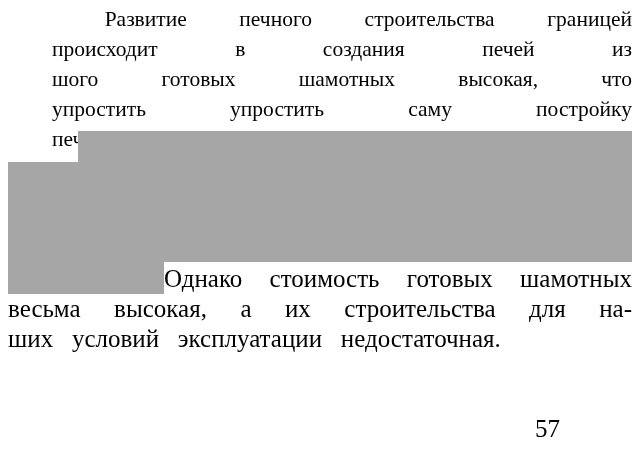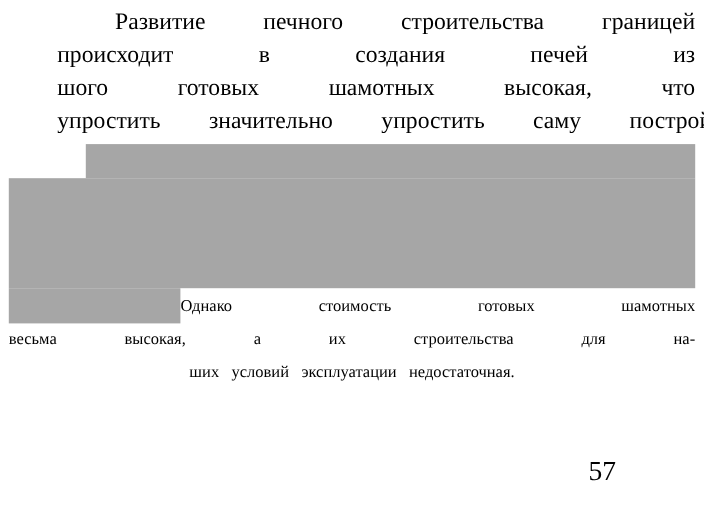--- a/index.html
+++ b/index.html
@@ -37,21 +37,20 @@
   }
   
   .line {
     display: flex;
     justify-content: space-between;
     white-space: nowrap;
   }
   .line.natural {
     display: block;
     justify-content: flex-start;
-    text-align: center;
   }
   .line .w {
     white-space: pre;
   }
   .indent {
     display: inline-block;
     width: 44px;
   }
   
   .redaction {
@@ -74,21 +73,21 @@
     left: 8px;
     top: 262px;
     width: 156px;
     height: 32px;
   }
   .para2 {
     position: absolute;
     left: 8px;
     top: 264px;
     width: 624px;
-    font-size: 15px;
+    font-size: 25px;
     line-height: 30px;
   }
   .para2 .line:first-child {
     padding-left: 156px;
   }
   .page-number {
     position: absolute;
     right: 16px;
     top: 414px;
     font-size: 25px;
@@ -120,21 +119,20 @@
       </span>
       <span class="line">
         <span class="w">шого</span>
         <span class="w">готовых</span>
         <span class="w">шамотных</span>
         <span class="w">высокая,</span>
         <span class="w">что</span>
       </span>
       <span class="line">
         <span class="w">упростить</span>
-        <span class="w">значительно</span>
         <span class="w">упростить</span>
         <span class="w">саму</span>
         <span class="w">постройку</span>
       </span>
       <span class="line natural">
         <span class="w">печи.</span>
       </span>
     </p>
   </div>
 

